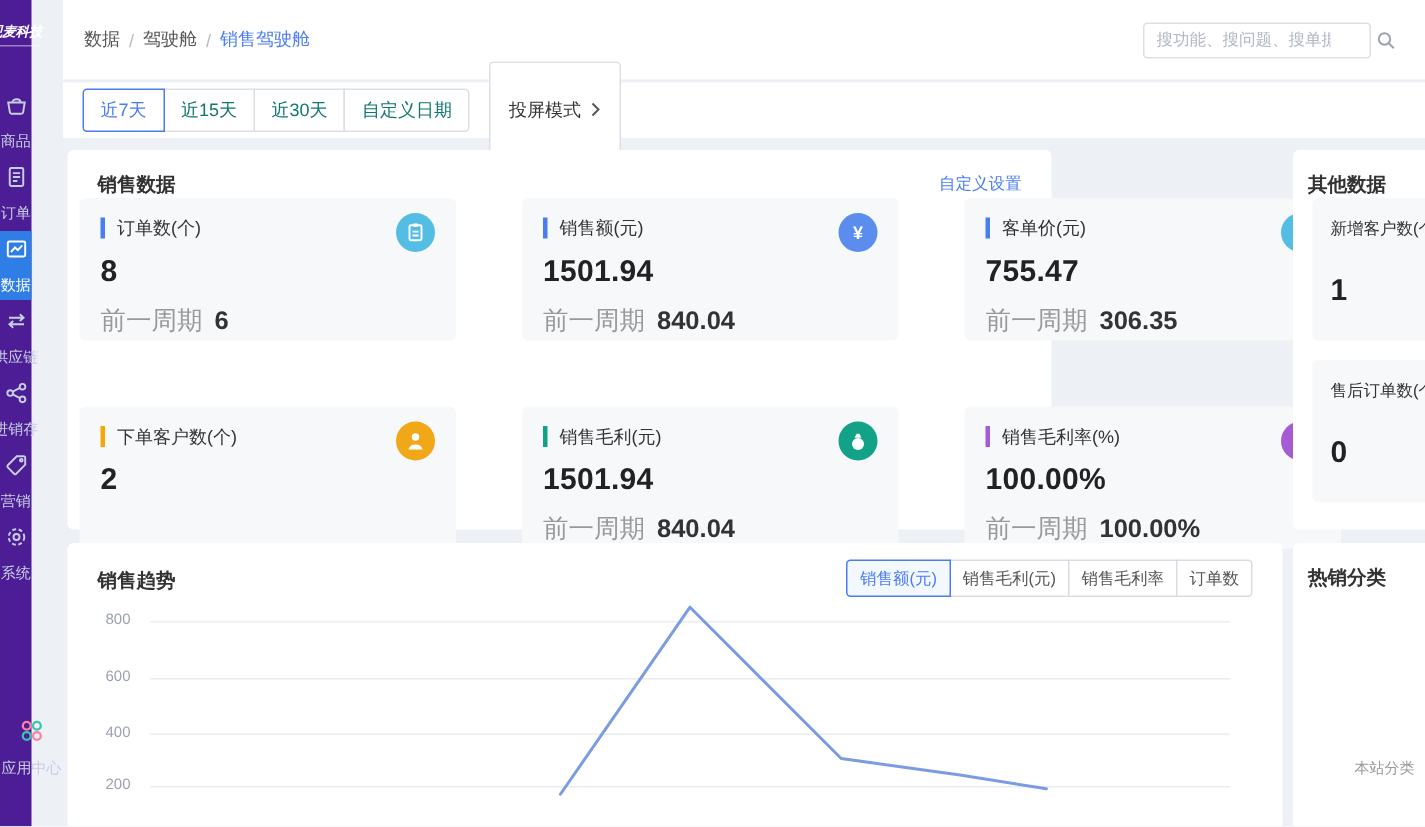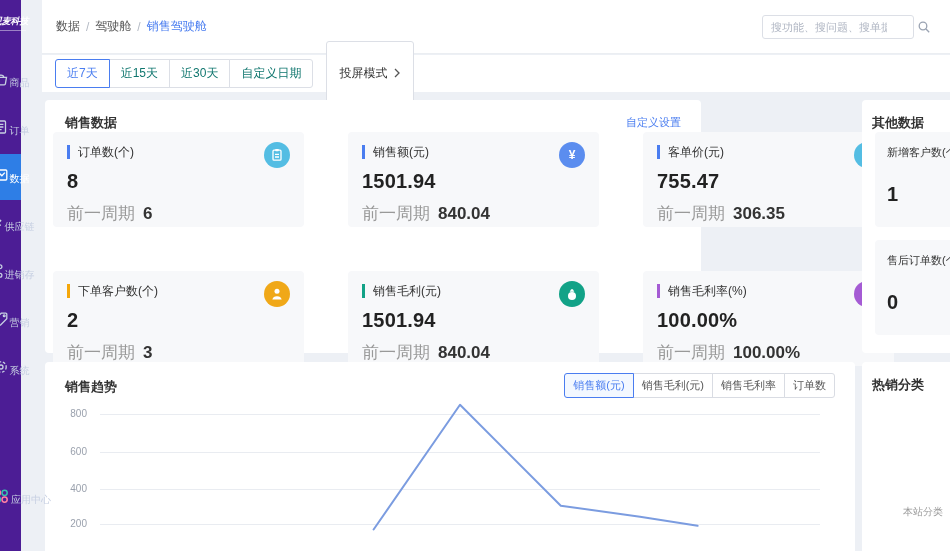--- a/index.html
+++ b/index.html
@@ -6,21 +6,21 @@
   html,body { width:950px; height:551px; }
   body { font-family:"Liberation Sans","DejaVu Sans",sans-serif; }
   .screen { position:relative; width:950px; height:551px; background:#edf0f5; overflow:hidden; }
 
   
   .sidebar { position:absolute; left:0; top:0; width:21px; height:551px; background:#4c1d95; z-index:5; }
   .logo { height:46px; display:flex; flex-direction:column; align-items:center; justify-content:center; color:#fff; }
   .logo .logo-text { font-size:9px; font-weight:bold; font-style:italic; letter-spacing:0; white-space:nowrap; }
   .logo .logo-underline { width:30px; height:1px; background:rgba(255,255,255,.45); margin-top:2px; }
   .nav { display:flex; flex-direction:column; margin-top:12px; }
-  .nav-item { height:46px; margin-bottom:2px; display:flex; align-items:center; justify-content:center; color:#c6cfe2; cursor:pointer; }
+  .nav-item { height:46px; margin-bottom:2px; display:flex; flex-direction:column; align-items:center; justify-content:center; color:#c6cfe2; cursor:pointer; }
   .nav-item .nav-label { font-size:10px; margin-top:3px; white-space:nowrap; }
   .nav-item svg { stroke:#c6cfe2; }
   .nav-item.active { background:#2e7ee6; color:#fff; }
   .nav-item.active svg { stroke:#fff; }
   .nav-item.app-center { position:absolute; bottom:28px; left:0; width:42px; }
   .nav-item.app-center svg { stroke:none; }
 
   
   .topbar { position:absolute; left:42px; top:0; right:0; height:54px; background:#fff; border-bottom:1px solid #ebeef2; display:flex; align-items:center; padding:0 12px 0 14px; }
   .breadcrumb { display:flex; align-items:center; font-size:12px; gap:6px; }
@@ -254,21 +254,20 @@
         <div class="stat-label-row">
             <span>下单客户数(个)</span>
           </div>
         <div class="stat-icon">
           <svg width="18" height="18" viewBox="0 0 18 18" fill="#fff">
             <circle cx="9" cy="6.3" r="2.5"></circle>
             <path d="M4.3 14.6 a4.8 4.2 0 0 1 9.4 0 z"></path>
           </svg>
         </div>
         <div class="stat-value">2</div>
-        <div class="stat-prev"><span>前一周期</span><b>3</b></div>
       </div>
 
       <div class="stat-card" style="--accent: #12a287; --iconbg: #12a287;">
         <div class="stat-label-row">
             <span>销售毛利(元)</span>
           </div>
         <div class="stat-icon">
           <svg width="18" height="18" viewBox="0 0 18 18" fill="#fff">
             <path d="M6.7 6.8 L8.1 4.2 h1.8 L11.3 6.8 z"></path>
             <circle cx="9" cy="11" r="4"></circle>

